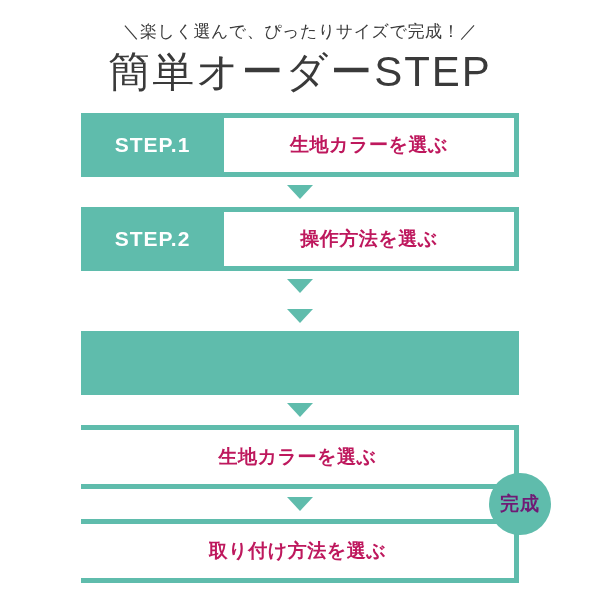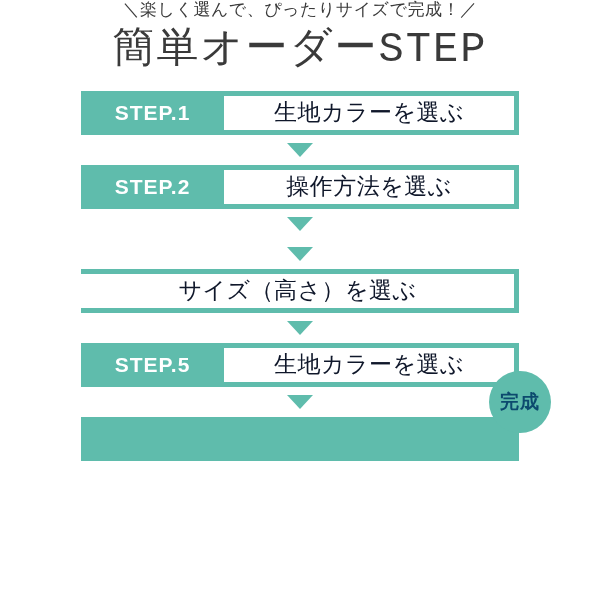--- a/index.html
+++ b/index.html
@@ -18,52 +18,52 @@
   .page {
     position: relative;
     width: 600px;
     height: 600px;
     box-sizing: border-box;
   }
 
   
   .header {
     text-align: center;
+    padding-top: 22px;
   }
   .subtitle {
     font-size: 17px;
     color: #3b3b3b;
     letter-spacing: 0.5px;
     font-weight: 400;
     line-height: 1.2;
     white-space: nowrap;
   }
   .title {
     font-size: 42px;
     color: #3a3a3a;
     font-weight: 300;
     letter-spacing: 2px;
     line-height: 1.15;
     margin-top: 6px;
     white-space: nowrap;
-    font-family: Liberation Mono, monospace;
   }
 
   
   .steps {
     position: relative;
     margin: 16px auto 0 auto;
     width: 438px;
   }
 
   .step-row {
     position: relative;
     display: flex;
     align-items: stretch;
-    height: 44px;
+    height: 64px;
     background: #5FBCAC;
     box-sizing: border-box;
   }
 
   .step-label {
     width: 143px;
     flex: 0 0 143px;
     display: flex;
     align-items: center;
     justify-content: center;
@@ -78,23 +78,23 @@
     flex: 1 1 auto;
     margin: 5px 5px 5px 0;
     background: #ffffff;
     display: flex;
     align-items: center;
     justify-content: center;
     box-sizing: border-box;
   }
 
   .step-text {
-    font-size: 23px;
-    font-weight: 400;
-    color: #0f172a;
+    font-size: 19px;
+    font-weight: 700;
+    color: #be185d;
     letter-spacing: 0.5px;
     white-space: nowrap;
   }
 
   
   .connector {
     height: 30px;
     display: flex;
     align-items: center;
     justify-content: center;
@@ -115,21 +115,21 @@
     width: 62px;
     height: 62px;
     border-radius: 50%;
     background: #5FBCAC;
     display: flex;
     align-items: center;
     justify-content: center;
     z-index: 5;
   }
   .badge-text {
-    color: #0c4a6e;
+    color: #701a75;
     font-size: 19px;
     font-weight: 700;
     letter-spacing: 1px;
     user-select: none;
   }
 
   .row-wrap {
     position: relative;
   }
 </style>
@@ -171,45 +171,44 @@
       <div class="arrow-down"></div>
     </div>
 
 
     <div class="connector">
       <div class="arrow-down"></div>
     </div>
 
     <div class="row-wrap">
       <div class="step-row">
-        <div class="step-box">
-          <span class="step-text">サイズ（高さ）を選ぶ</span>
-        </div>
-      </div>
-    </div>
-
-    <div class="connector">
-      <div class="arrow-down"></div>
-    </div>
-
-    <div class="row-wrap">
-      <div class="step-row">
-        <div class="step-label">STEP.5</div>
+      </div>
+    </div>
+
+    <div class="connector">
+      <div class="arrow-down"></div>
+    </div>
+
+    <div class="row-wrap">
+      <div class="step-row">
         <div class="step-box">
           <span class="step-text">生地カラーを選ぶ</span>
         </div>
       </div>
     </div>
 
     <div class="connector">
       <div class="arrow-down"></div>
     </div>
 
     <div class="row-wrap">
       <div class="badge">
         <span class="badge-text">完成</span>
       </div>
       <div class="step-row">
+        <div class="step-box">
+          <span class="step-text">取り付け方法を選ぶ</span>
+        </div>
       </div>
     </div>
 
   </div>
 </div>
 
 </body></html>

